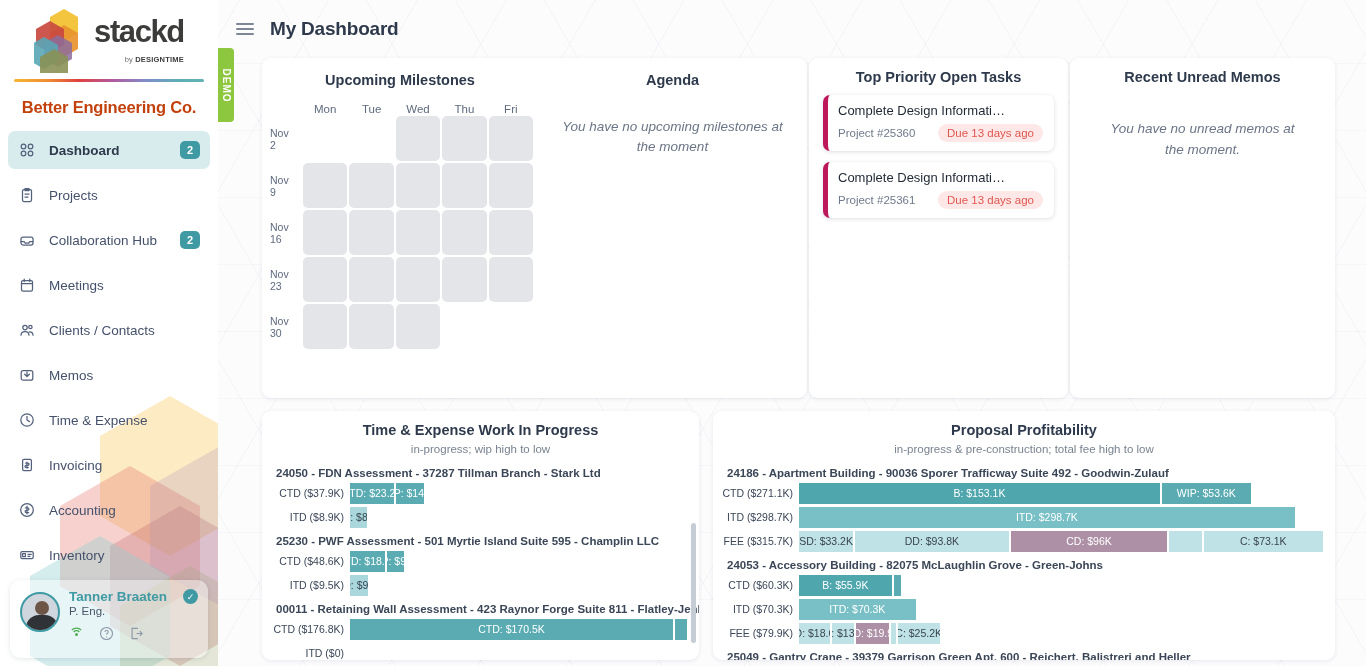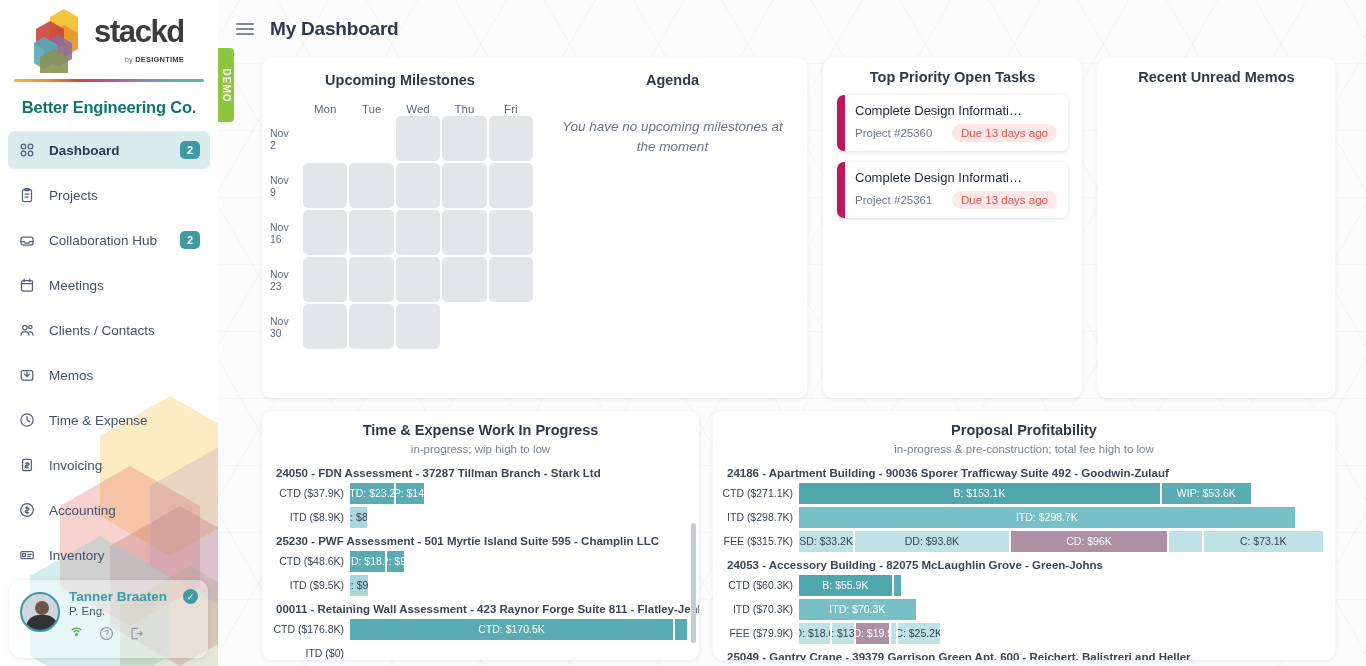--- a/index.html
+++ b/index.html
@@ -38,21 +38,21 @@
   .logo-sub { font-size: 7.5px; color: #6d6e71; letter-spacing: .2px; margin-top: 8px; }
   .logo-sub b { color: #3c3c3b; }
   .rainbow {
     position: relative; z-index: 2;
     height: 3px; margin: 3px 14px 0 14px; border-radius: 2px;
     background: linear-gradient(90deg,#f5b731 0%, #ef8b33 18%, #e0413f 34%, #b15aa0 52%, #7f8ec9 70%, #5bb0b5 88%, #63b2b5 100%);
   }
   .company {
     position: relative; z-index: 2;
     text-align: center; font-size: 16.5px; font-weight: bold;
-    color: #0f766e; padding: 16px 8px 14px 8px; letter-spacing: -.2px; border-radius: 17px;
+    color: #c2410c; padding: 16px 8px 14px 8px; letter-spacing: -.2px; border-radius: 17px;
   }
   .nav { position: relative; z-index: 2; padding: 0 8px; }
   .nav-item {
     display: flex; align-items: center;
     height: 38px; padding: 0 10px 0 11px; margin-bottom: 7px;
     border-radius: 7px; cursor: pointer; color: #45516b;
     font-size: 13.5px;
   }
   .nav-item.active { background: #d8ecee; font-weight: bold; color: #2e3a4c; }
   .nav-ico { width: 22px; height: 18px; flex: 0 0 22px; display: flex; align-items: center; color: #54617c; }
@@ -103,21 +103,21 @@
     background: #8dc63f; border-radius: 0 4px 4px 0;
     color: #fff; font-size: 10px; font-weight: bold; letter-spacing: 1px;
     display: flex; align-items: center; justify-content: center;
   }
   .demo-tab span { transform: rotate(90deg); white-space: nowrap; }
   .topbar { display: flex; align-items: center; height: 58px; padding-left: 16px; }
   .hamburger { width: 22px; cursor: pointer; padding: 6px 2px; }
   .hamburger i { display: block; height: 2px; background: #7d8796; margin: 3px 0; border-radius: 1px; }
   .page-title { font-size: 19px; font-weight: bold; color: #2e3a4c; margin-left: 14px; letter-spacing: -.2px; }
 
-  .row1 { display: flex; gap: 16px; padding: 0 31px 0 44px; height: 340px; justify-content: flex-end; }
+  .row1 { display: flex; gap: 2px; padding: 0 31px 0 44px; height: 340px; justify-content: flex-end; }
   .card {
     background: #fff; border-radius: 9px; box-shadow: 0 1px 4px rgba(45,60,85,.10);
     position: relative; overflow: hidden;
   }
   .card-title { text-align: center; font-size: 14.5px; font-weight: bold; color: #2e3a4c; }
 
   .card-milestones { flex: 0 0 545px; padding-top: 14px; display: flex; }
   .ms-left { flex: 0 0 276px; }
   .ms-right { flex: 1; padding: 0 22px; }
   .agenda-empty {
@@ -133,21 +133,21 @@
     display: flex; flex-direction: column; justify-content: center;
   }
   .cal-cells { flex: 1; display: flex; }
   .cal-cell { flex: 1; margin: 1px; border-radius: 5px; }
   .cal-cell.on { background: #e3e5e9; }
 
   .card-tasks { flex: 0 0 259px; padding-top: 11px; }
   .tasks-list { padding: 10px 14px 0 14px; display: flex; flex-direction: column; gap: 11px; }
   .task {
     background: #fff; border-radius: 7px; box-shadow: 0 1px 4px rgba(45,60,85,.17);
-    border-left: 8px solid #be185d; padding: 8px 11px 9px 10px;
+    border-left: 5px solid #be185d; padding: 8px 11px 9px 10px;
   }
   .task-name { font-size: 13px; color: #1f2733; margin-bottom: 6px; white-space: nowrap; overflow: hidden; }
   .task-meta { display: flex; align-items: center; }
   .task-proj { font-size: 11.5px; color: #70798a; flex: 1; }
   .task-due {
     font-size: 11.5px; color: #e0564e; background: #fde8e7;
     border-radius: 11px; padding: 3px 9px; white-space: nowrap;
   }
 
   .card-memos { flex: 1; padding-top: 11px; }
@@ -470,20 +470,21 @@
               <div class="task-meta">
                 <span class="task-proj">Project #25361</span>
                 <span class="task-due">Due 13 days ago</span>
               </div>
             </div>
           </div>
       </section>
 
       <section class="card card-memos">
         <div class="card-title">Recent Unread Memos</div>
+        <div class="memos-empty">You have no unread memos at the moment.</div>
       </section>
     </div>
 
     <div class="row2">
       <section class="chart-card left">
         <div class="card-title">Time &amp; Expense Work In Progress</div>
         <div class="chart-sub">in-progress; wip high to low</div>
         <div class="chart-body">
             <div class="proj-group">
               <div class="proj-name">24050 - FDN Assessment - 37287 Tillman Branch - Stark Ltd</div>

